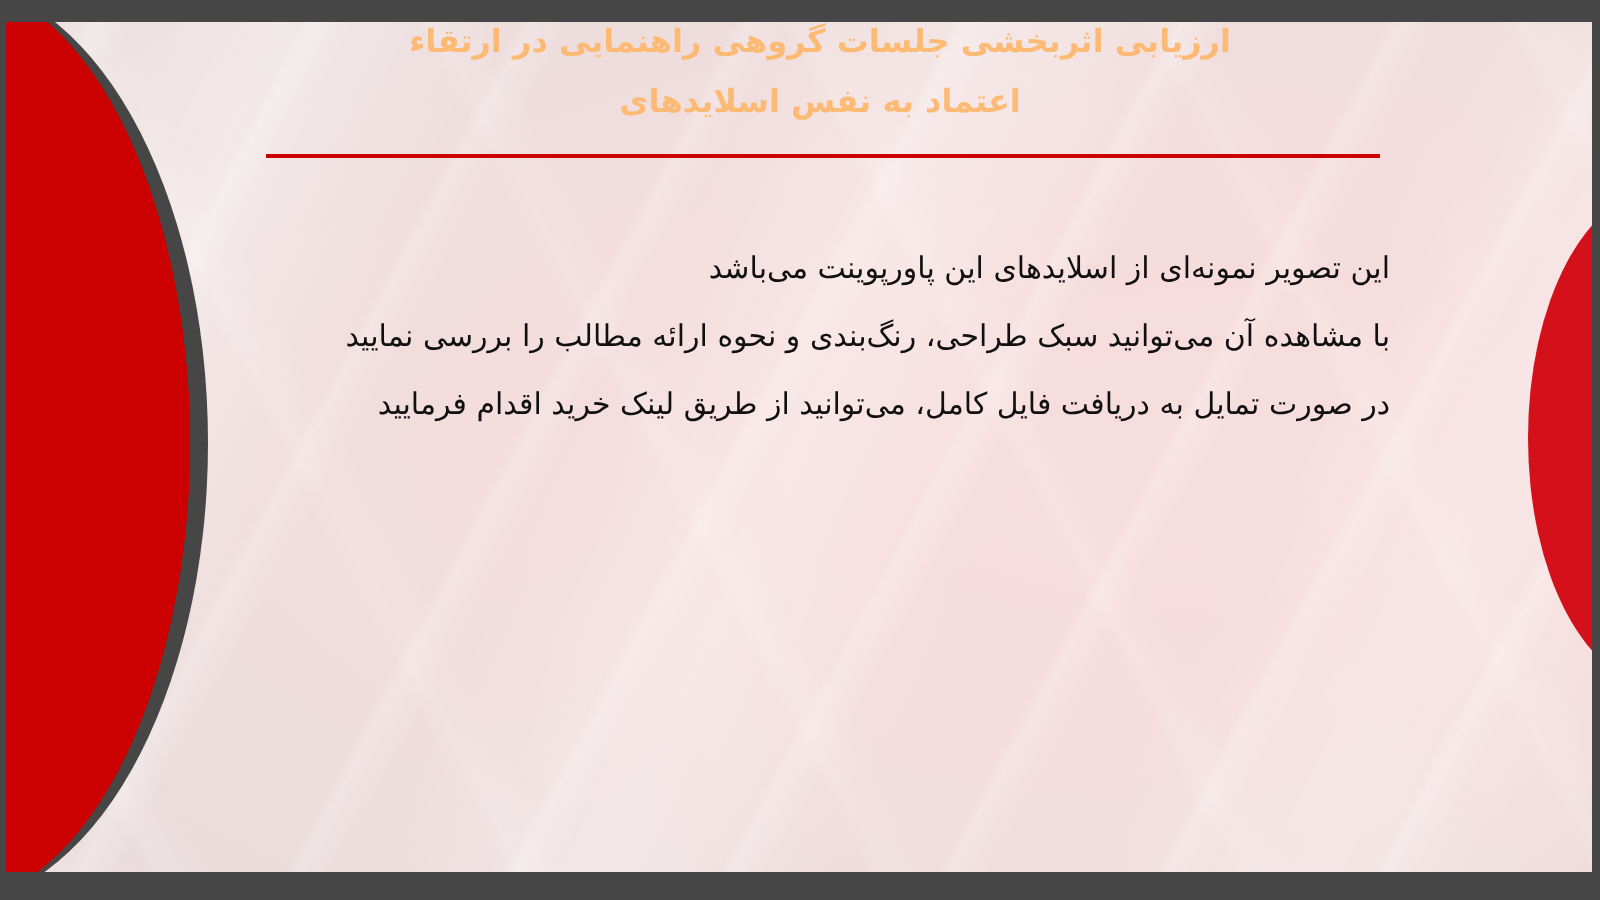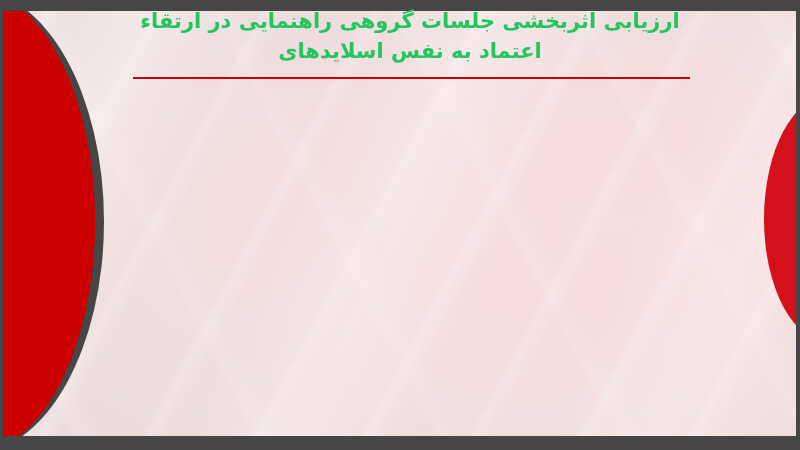--- a/index.html
+++ b/index.html
@@ -149,22 +149,22 @@
   
   .title-block {
     position: absolute;
     left: 120px;
     top: 6px;
     width: 580px;
     text-align: center;
     z-index: 7;
   }
   .title-line {
-    color: #22c55e;
-    font-size: 21px;
+    color: #fdba74;
+    font-size: 16px;
     font-weight: bold;
     line-height: 30px;
     letter-spacing: 0px;
     white-space: nowrap;
     direction: rtl;
   }
   .title-rule {
     position: absolute;
     left: 133px;
     top: 77px;
@@ -211,14 +211,19 @@
   <div class="frame-bottom"></div>
   <div class="frame-left"></div>
   <div class="frame-right"></div>
 
   <div class="title-block">
     <div class="title-line">ارزیابی اثربخشی جلسات گروهی راهنمایی در ارتقاء</div>
     <div class="title-line">اعتماد به نفس اسلایدهای</div>
   </div>
   <div class="title-rule"></div>
 
+  <div class="body-block">
+    <div class="body-line">این تصویر نمونه‌ای از اسلایدهای این پاورپوینت می‌باشد</div>
+    <div class="body-line">با مشاهده آن می‌توانید سبک طراحی، رنگ‌بندی و نحوه ارائه مطالب را بررسی نمایید</div>
+    <div class="body-line">در صورت تمایل به دریافت فایل کامل، می‌توانید از طریق لینک خرید اقدام فرمایید</div>
+  </div>
 
 </div>
 
 </body></html>

